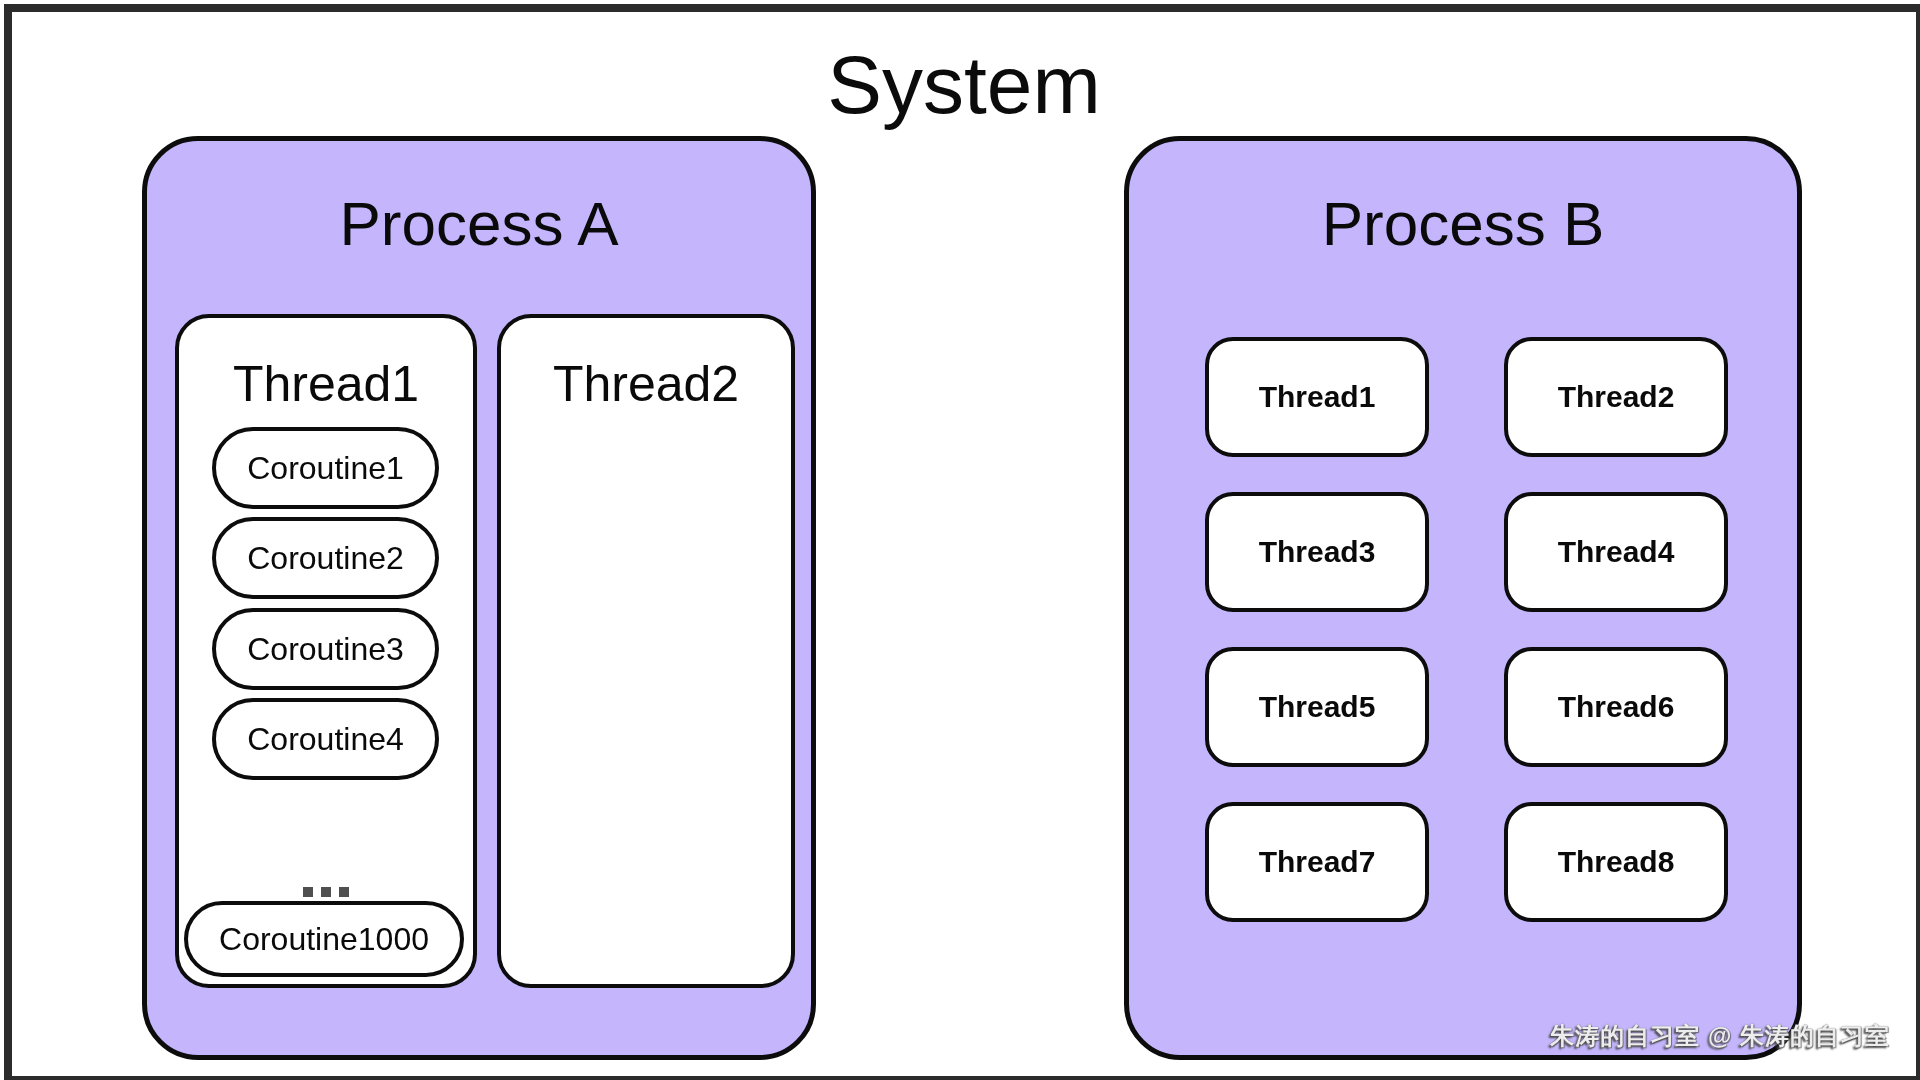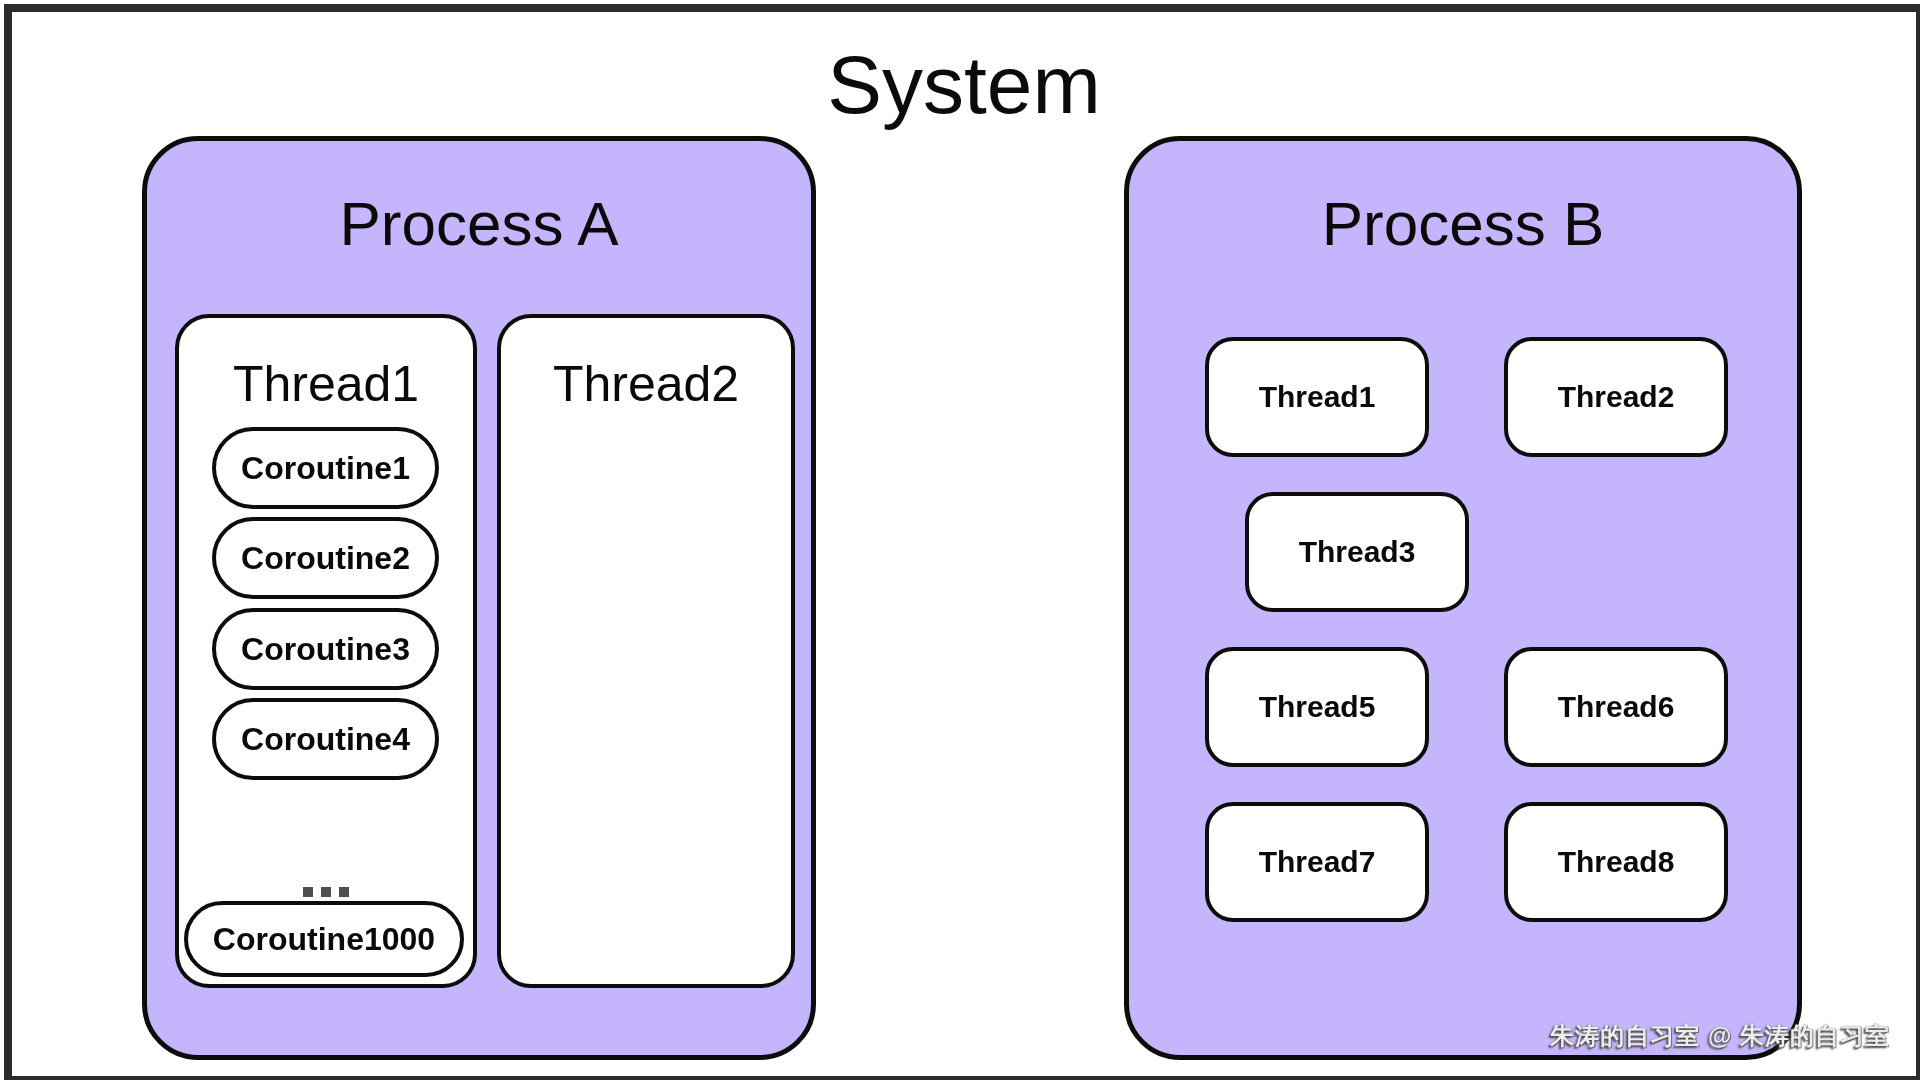--- a/index.html
+++ b/index.html
@@ -49,21 +49,21 @@
     display: block; margin-top: 28px;
     text-align: center;
     font-size: 50px; line-height: 1.2; color: #0a0a0a;
   }
   .coroutine {
     position: absolute; left: 33px; width: 227px; height: 82px;
     border: 4px solid #0c0c0c;
     border-radius: 41px;
     background: #fff;
     display: flex; align-items: center; justify-content: center;
-    font-size: 32px; font-weight: 700; color: #0a0a0a;
+    font-size: 32px; font-weight: 400; color: #0a0a0a;
   }
   .co-1 { top: 109px; }
   .co-2 { top: 199px; }
   .co-3 { top: 290px; }
   .co-4 { top: 380px; }
   .co-5 { top: 470px; }
   .dots {
     position: absolute; top: 565px; left: 0; width: 100%; height: 10px;
     display: flex; justify-content: center; gap: 8px;
   }
@@ -79,21 +79,21 @@
     position: absolute; width: 224px; height: 120px;
     border: 4px solid #0c0c0c;
     border-radius: 28px;
     background: #fff;
     display: flex; align-items: center; justify-content: center;
     font-size: 30px; font-weight: 700; color: #0a0a0a;
   }
   .tb-c1 { left: 76px; }
   .tb-c2 { left: 375px; }
   .tb-r1 { top: 196px; }
-  .tb-r2 { top: 351px; margin-left: 40px; }
+  .tb-r2 { top: 351px; }
   .tb-r3 { top: 506px; }
   .tb-r4 { top: 661px; }
   
   .watermark {
     position: absolute; right: 22px; bottom: 20px;
     font-size: 24px; font-weight: 700; letter-spacing: 1px;
     color: #ededed;
     text-shadow: -2px 2px 2px #4a4a4a, 1px 1px 1px rgba(70,70,70,0.65), 0 0 1px rgba(60,60,60,0.8);
     z-index: 5;
     white-space: nowrap;
@@ -130,20 +130,21 @@
       <span class="thread-col-label">Thread2</span>
     </div>
   </div>
 
   <div class="process process-b">
     <div class="process-label">Process B</div>
 
     <div class="thread-b tb-c1 tb-r1">Thread1</div>
     <div class="thread-b tb-c2 tb-r1">Thread2</div>
     <div class="thread-b tb-c1 tb-r2">Thread3</div>
+    <div class="thread-b tb-c2 tb-r2">Thread4</div>
     <div class="thread-b tb-c1 tb-r3">Thread5</div>
     <div class="thread-b tb-c2 tb-r3">Thread6</div>
     <div class="thread-b tb-c1 tb-r4">Thread7</div>
     <div class="thread-b tb-c2 tb-r4">Thread8</div>
   </div>
 
   <div class="watermark">朱涛的自习室 @ 朱涛的自习室</div>
 
 </div>
 

